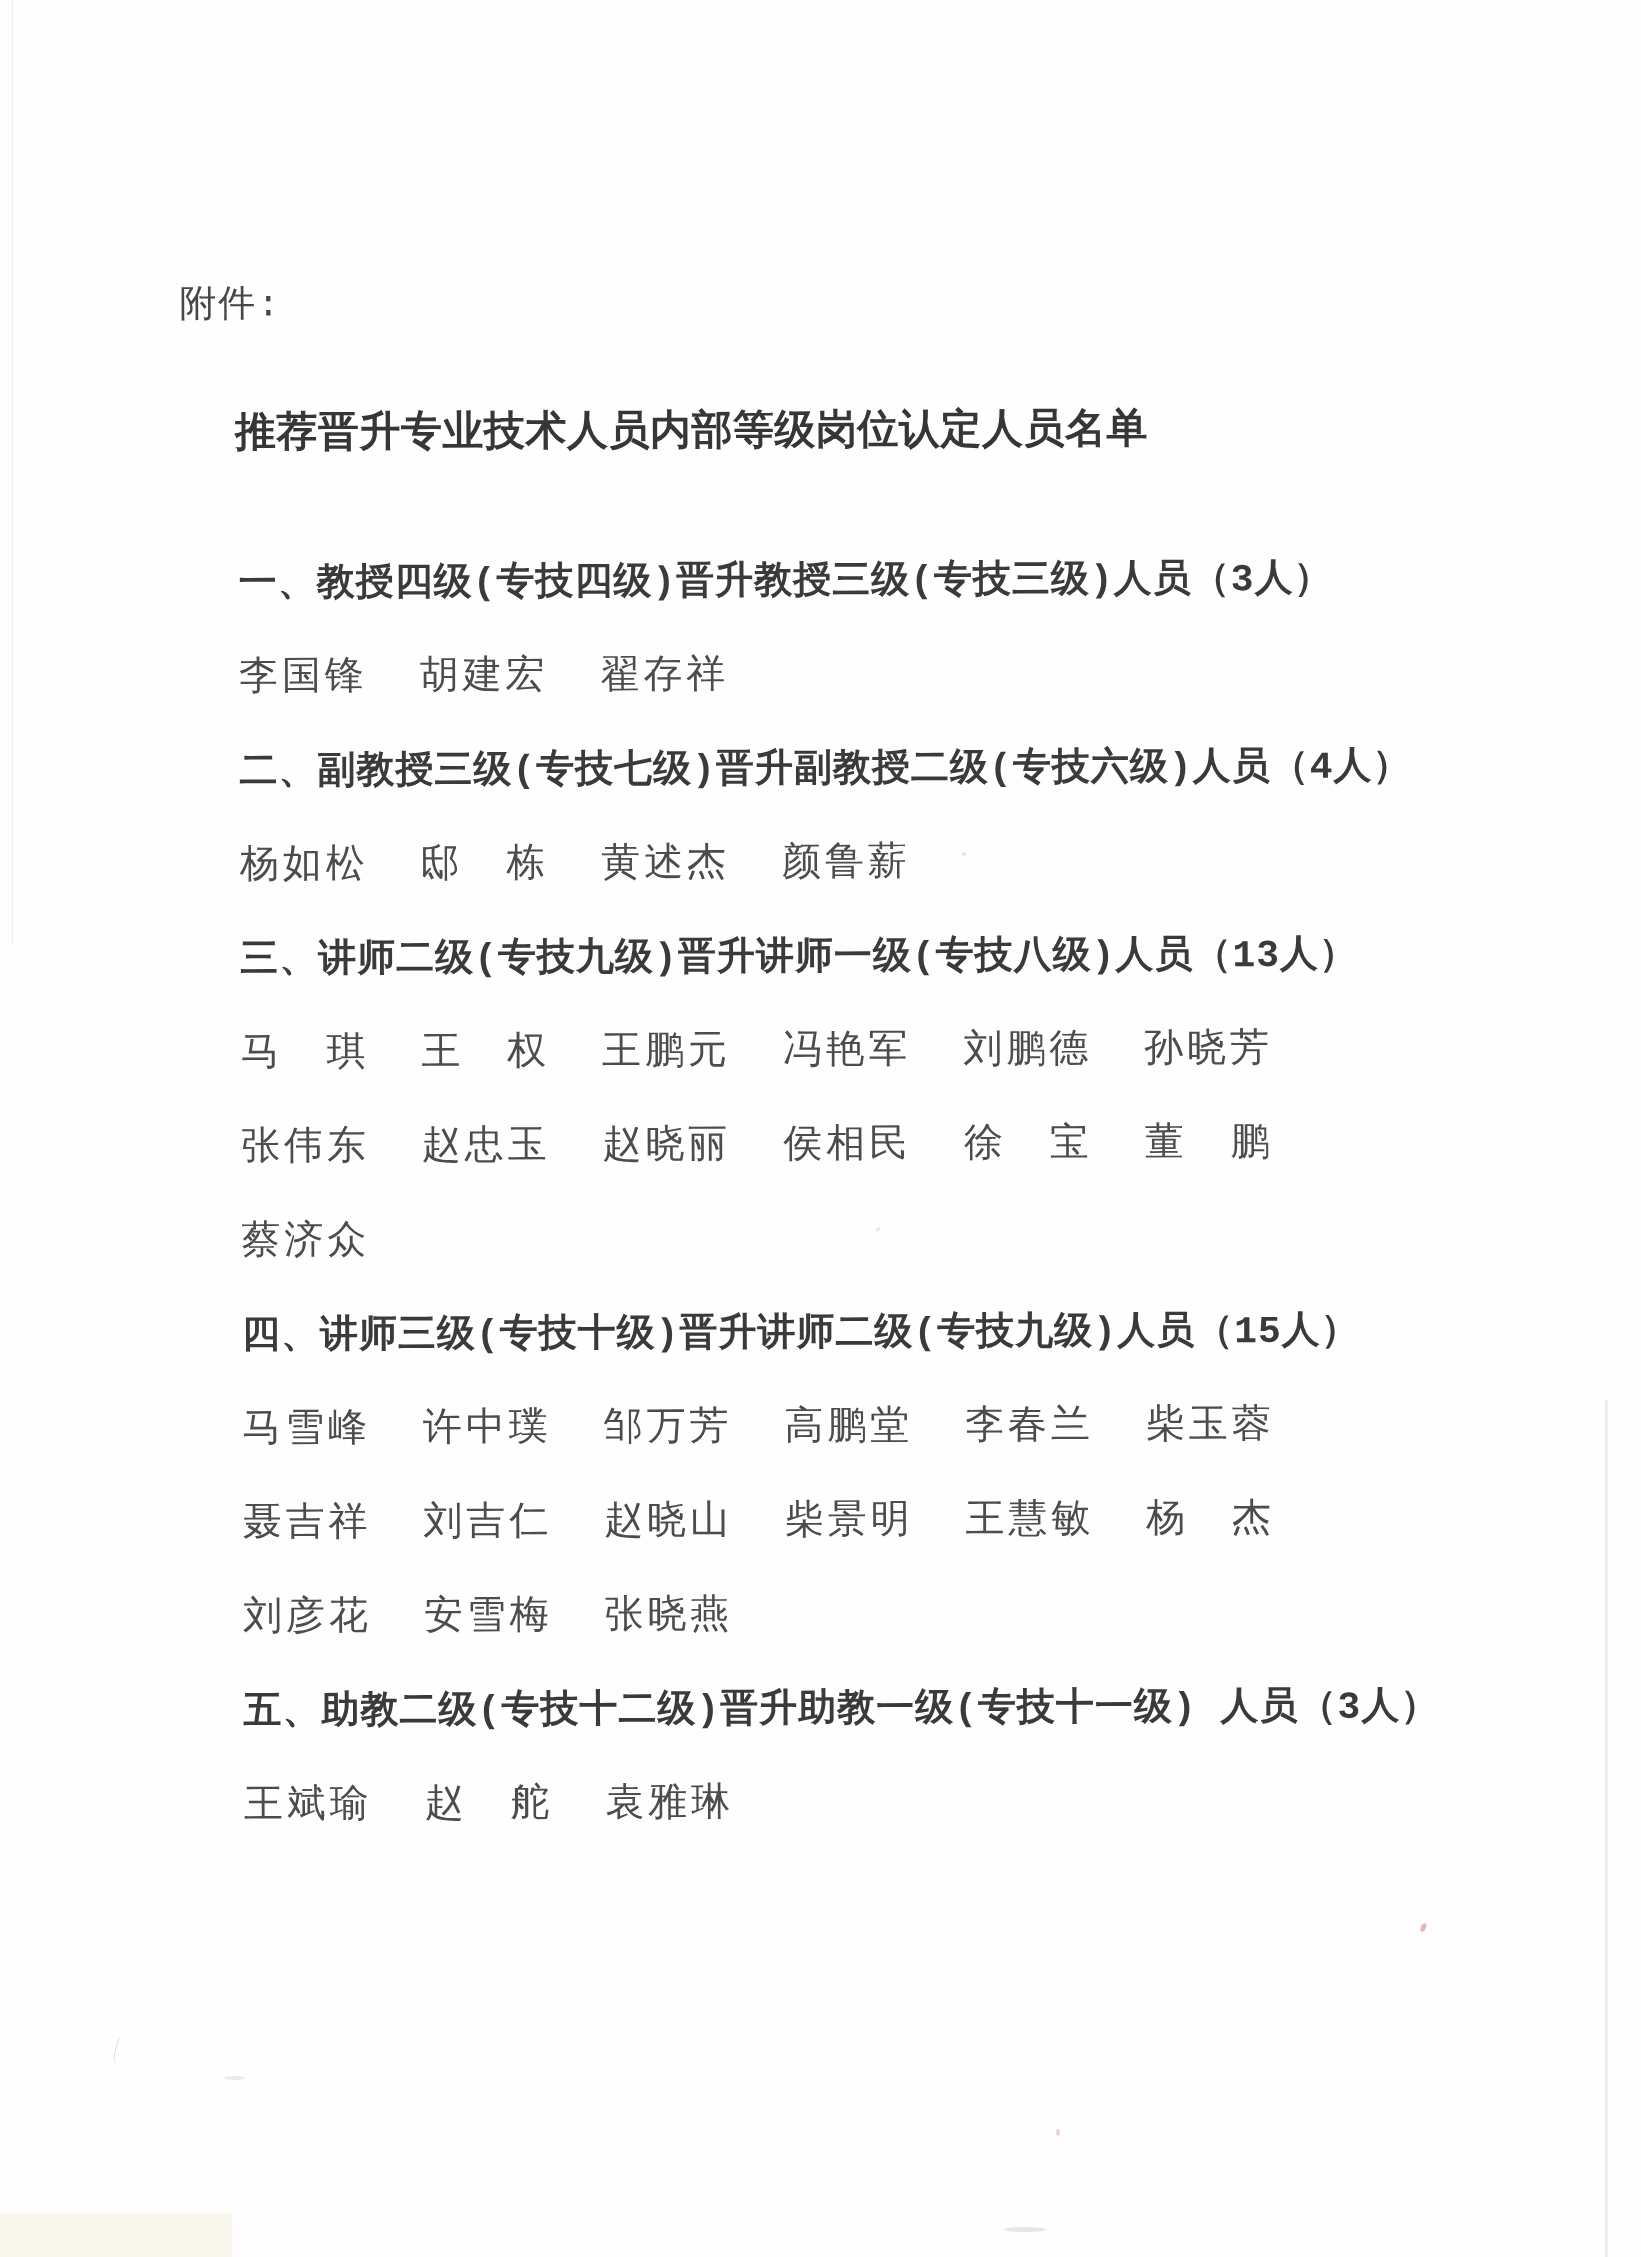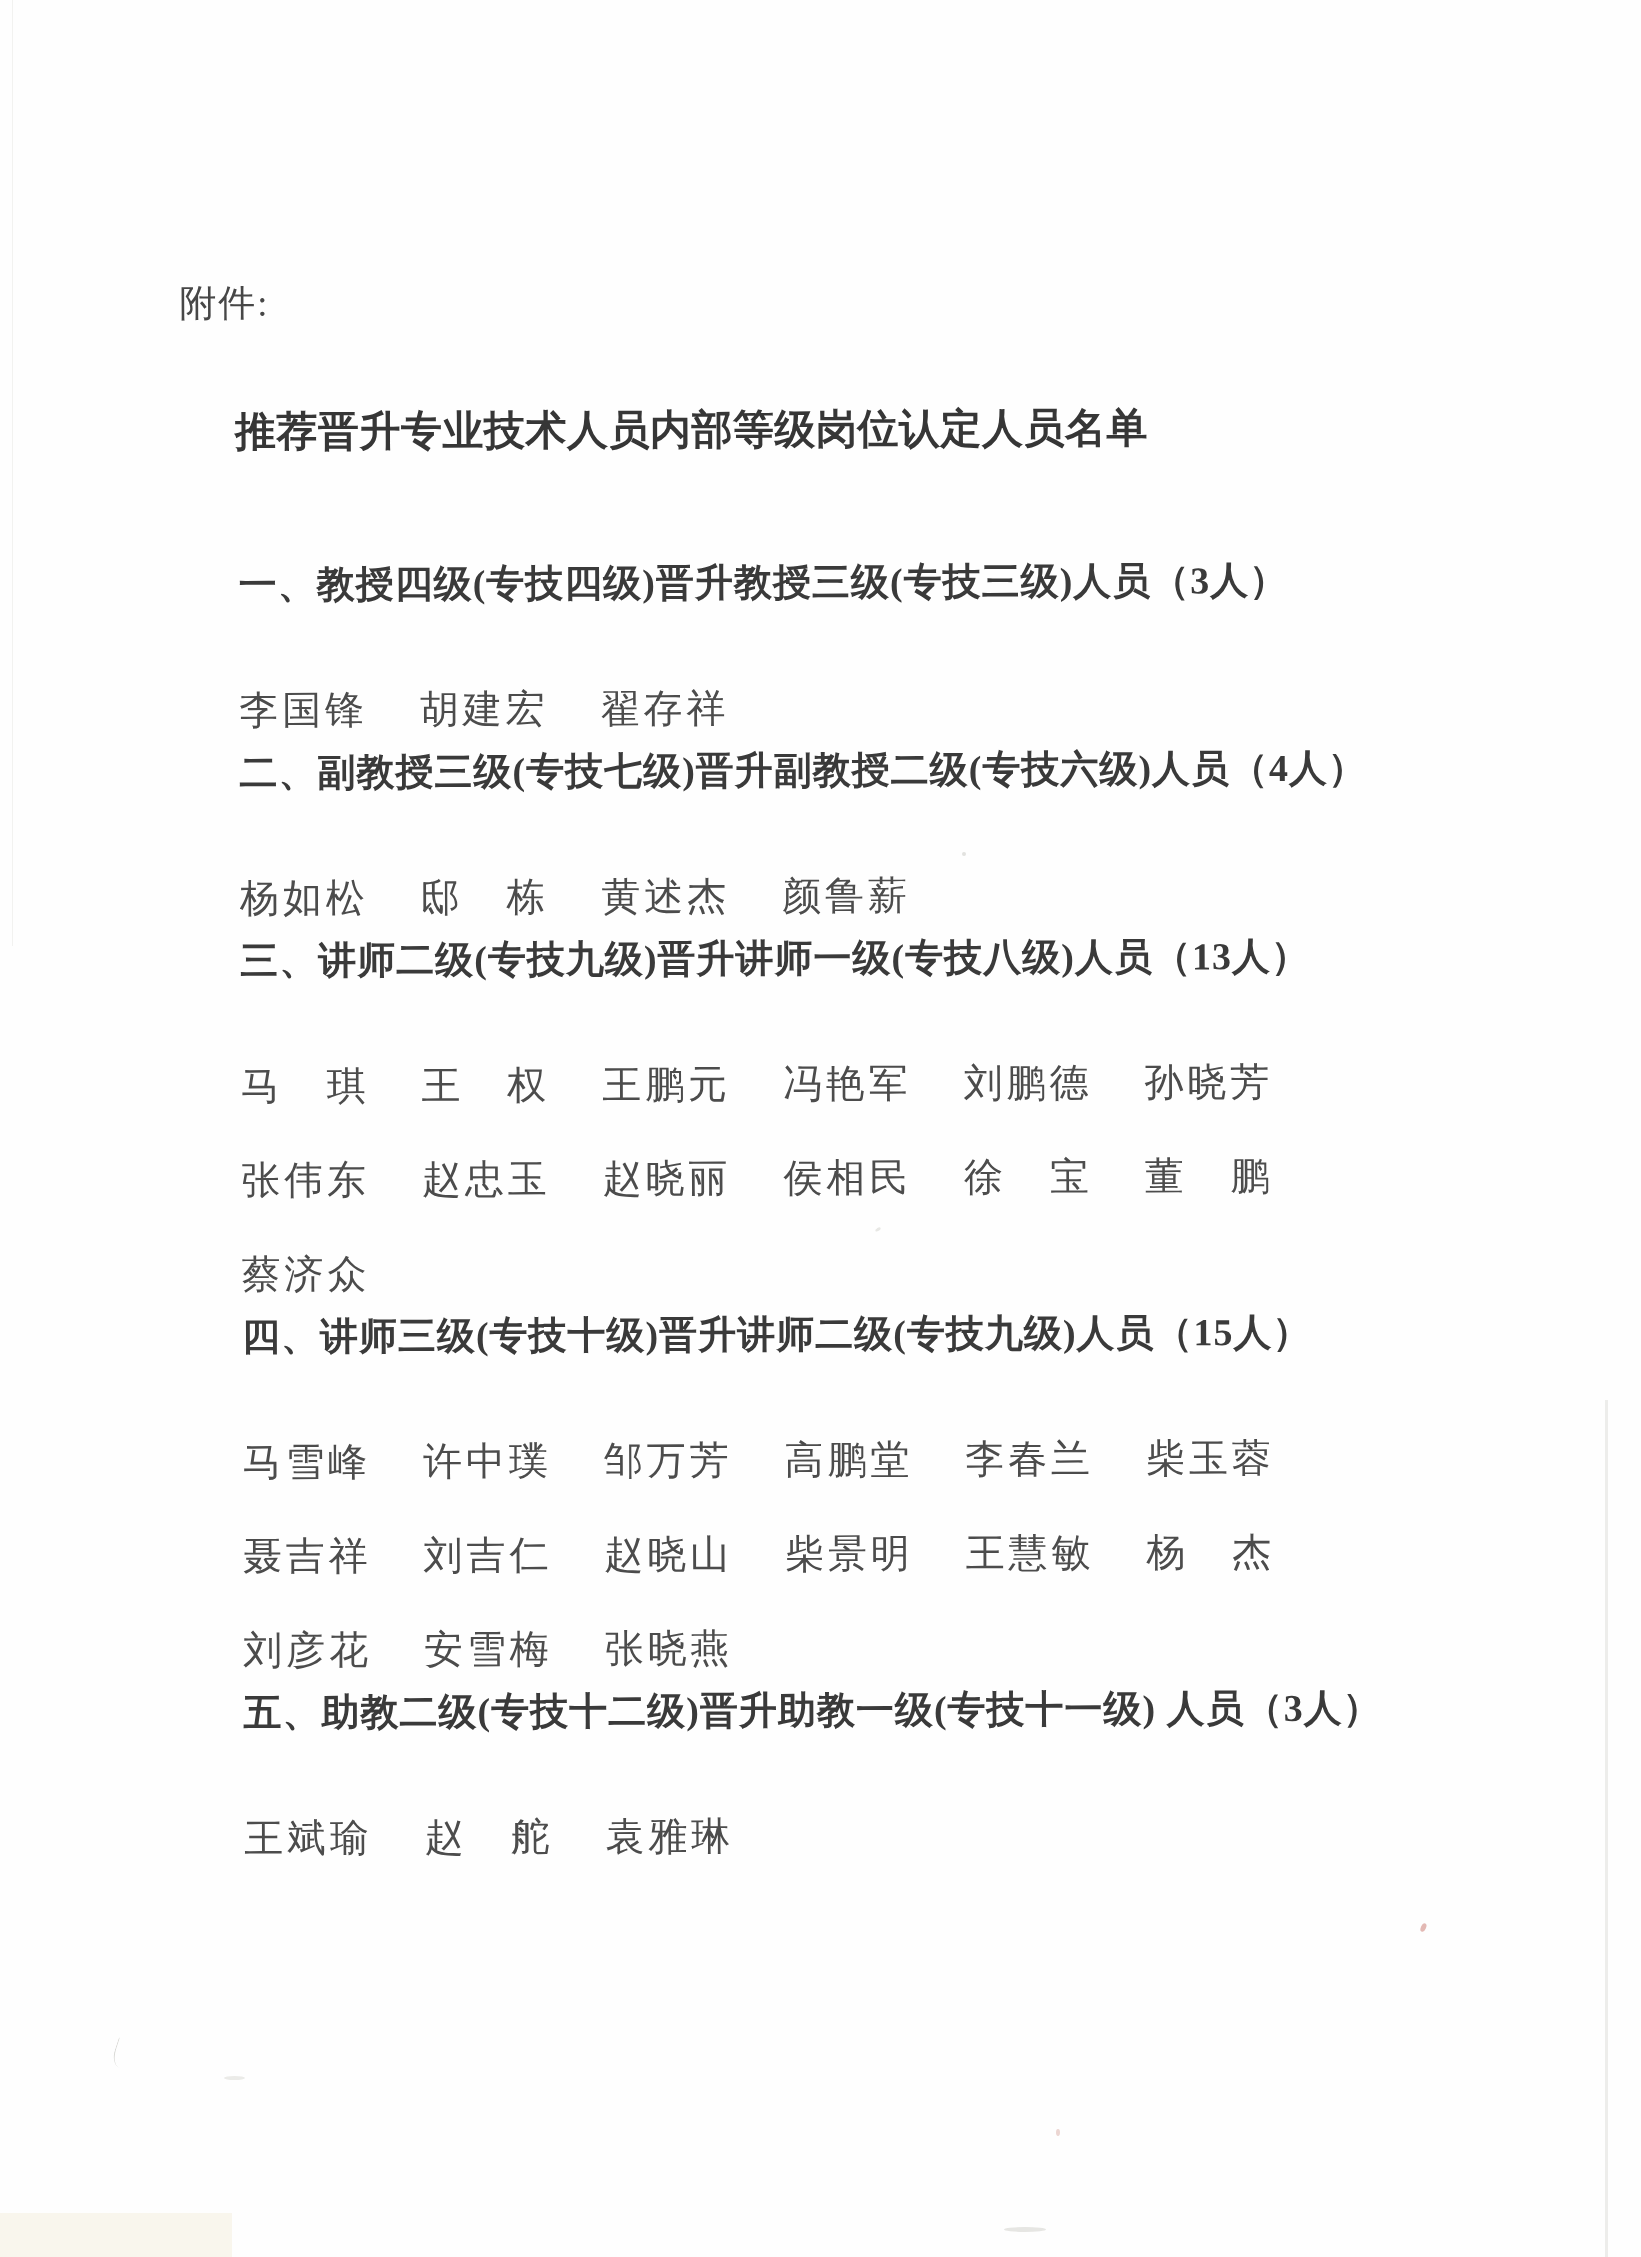--- a/index.html
+++ b/index.html
@@ -6,21 +6,21 @@
     margin: 0;
     padding: 0;
     background: #ffffff;
   }
   .page {
     position: relative;
     width: 1641px;
     height: 2257px;
     background: #fefefe;
     overflow: hidden;
-    font-family: Liberation Serif, serif;
+    font-family: Liberation Mono, monospace;
     color: #3d3d3d;
   }
   
   .edge-line-right {
     position: absolute;
     right: 33px; top: 1400px;
     width: 2.9px; height: 857px;
     background: #ededeb;
   }
   .edge-line-left {
@@ -86,21 +86,20 @@
   }
   .line.names {
     font-size: 39px;
     font-weight: 400;
     color: #4c4c4c;
   }
   .name {
     display: inline-block;
     margin-right: 52px;
     letter-spacing: 3.9px;
-    margin-top: 32px;
   }
   .name:last-child { margin-right: 0; }
 </style>
 </head>
 <body>
 
 <div class="page">
   <div class="content">
     <div class="attachment">附件:</div>
     <h1 class="title">推荐晋升专业技术人员内部等级岗位认定人员名单</h1>

